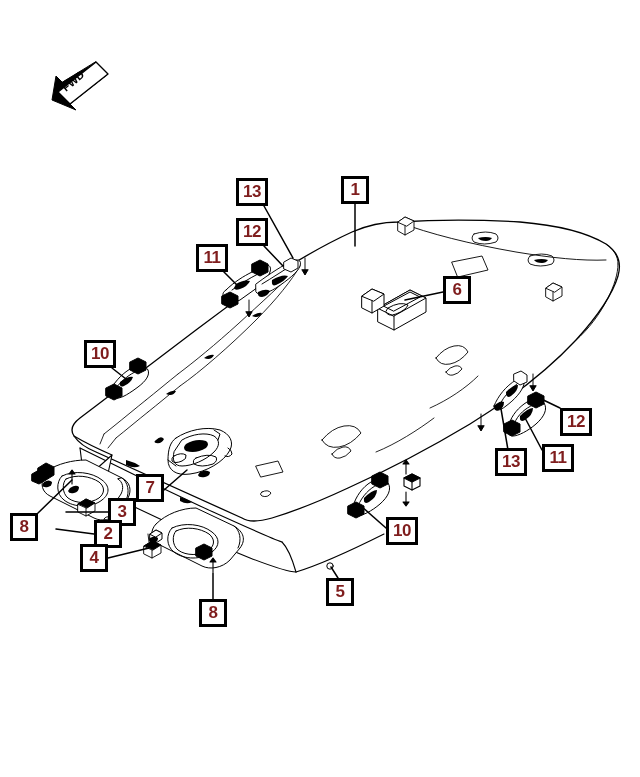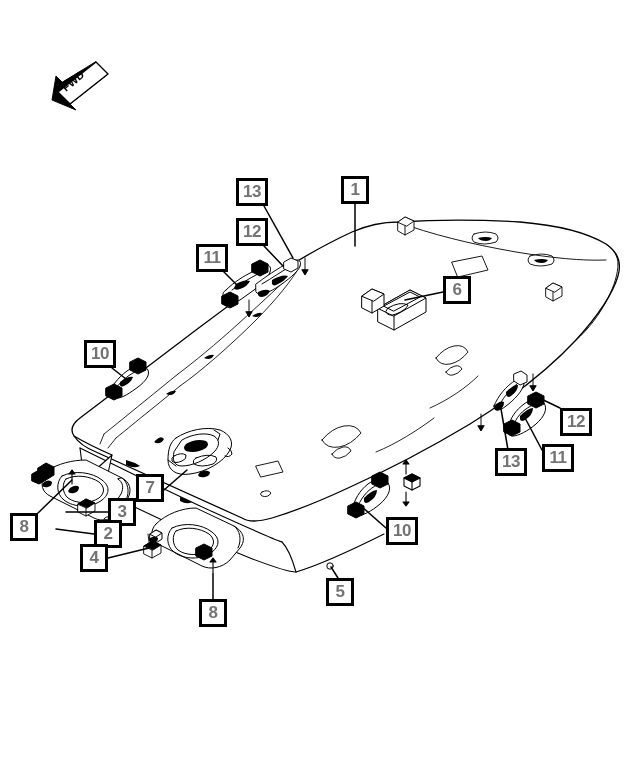--- a/index.html
+++ b/index.html
@@ -1,21 +1,21 @@
 <!DOCTYPE html>
 <html><head>
 <meta charset="utf-8">
 <style>
   html,body{margin:0;padding:0;background:#ffffff;}
   body{width:640px;height:777px;position:relative;overflow:hidden;
        font-family:"Liberation Sans",sans-serif;}
   #stage{position:absolute;left:0;top:0;width:640px;height:777px;}
   #art{position:absolute;left:0;top:0;width:640px;height:777px;}
   .callout{position:absolute;width:28px;height:28px;box-sizing:border-box;
-           border:3px solid #000;background:#fff;color:#737373;
+           border:3px solid #000;background:#fff;color:#7f1d1d;
            font-family:"Liberation Sans",sans-serif;font-size:17px;font-weight:bold;
            line-height:22px;text-align:center;letter-spacing:-0.5px;}
   .callout.w2{width:32px;}
 </style>
 </head>
 <body>
 
 <div id="stage">
 
   <svg id="art" viewBox="0 0 640 777" xmlns="http://www.w3.org/2000/svg">

